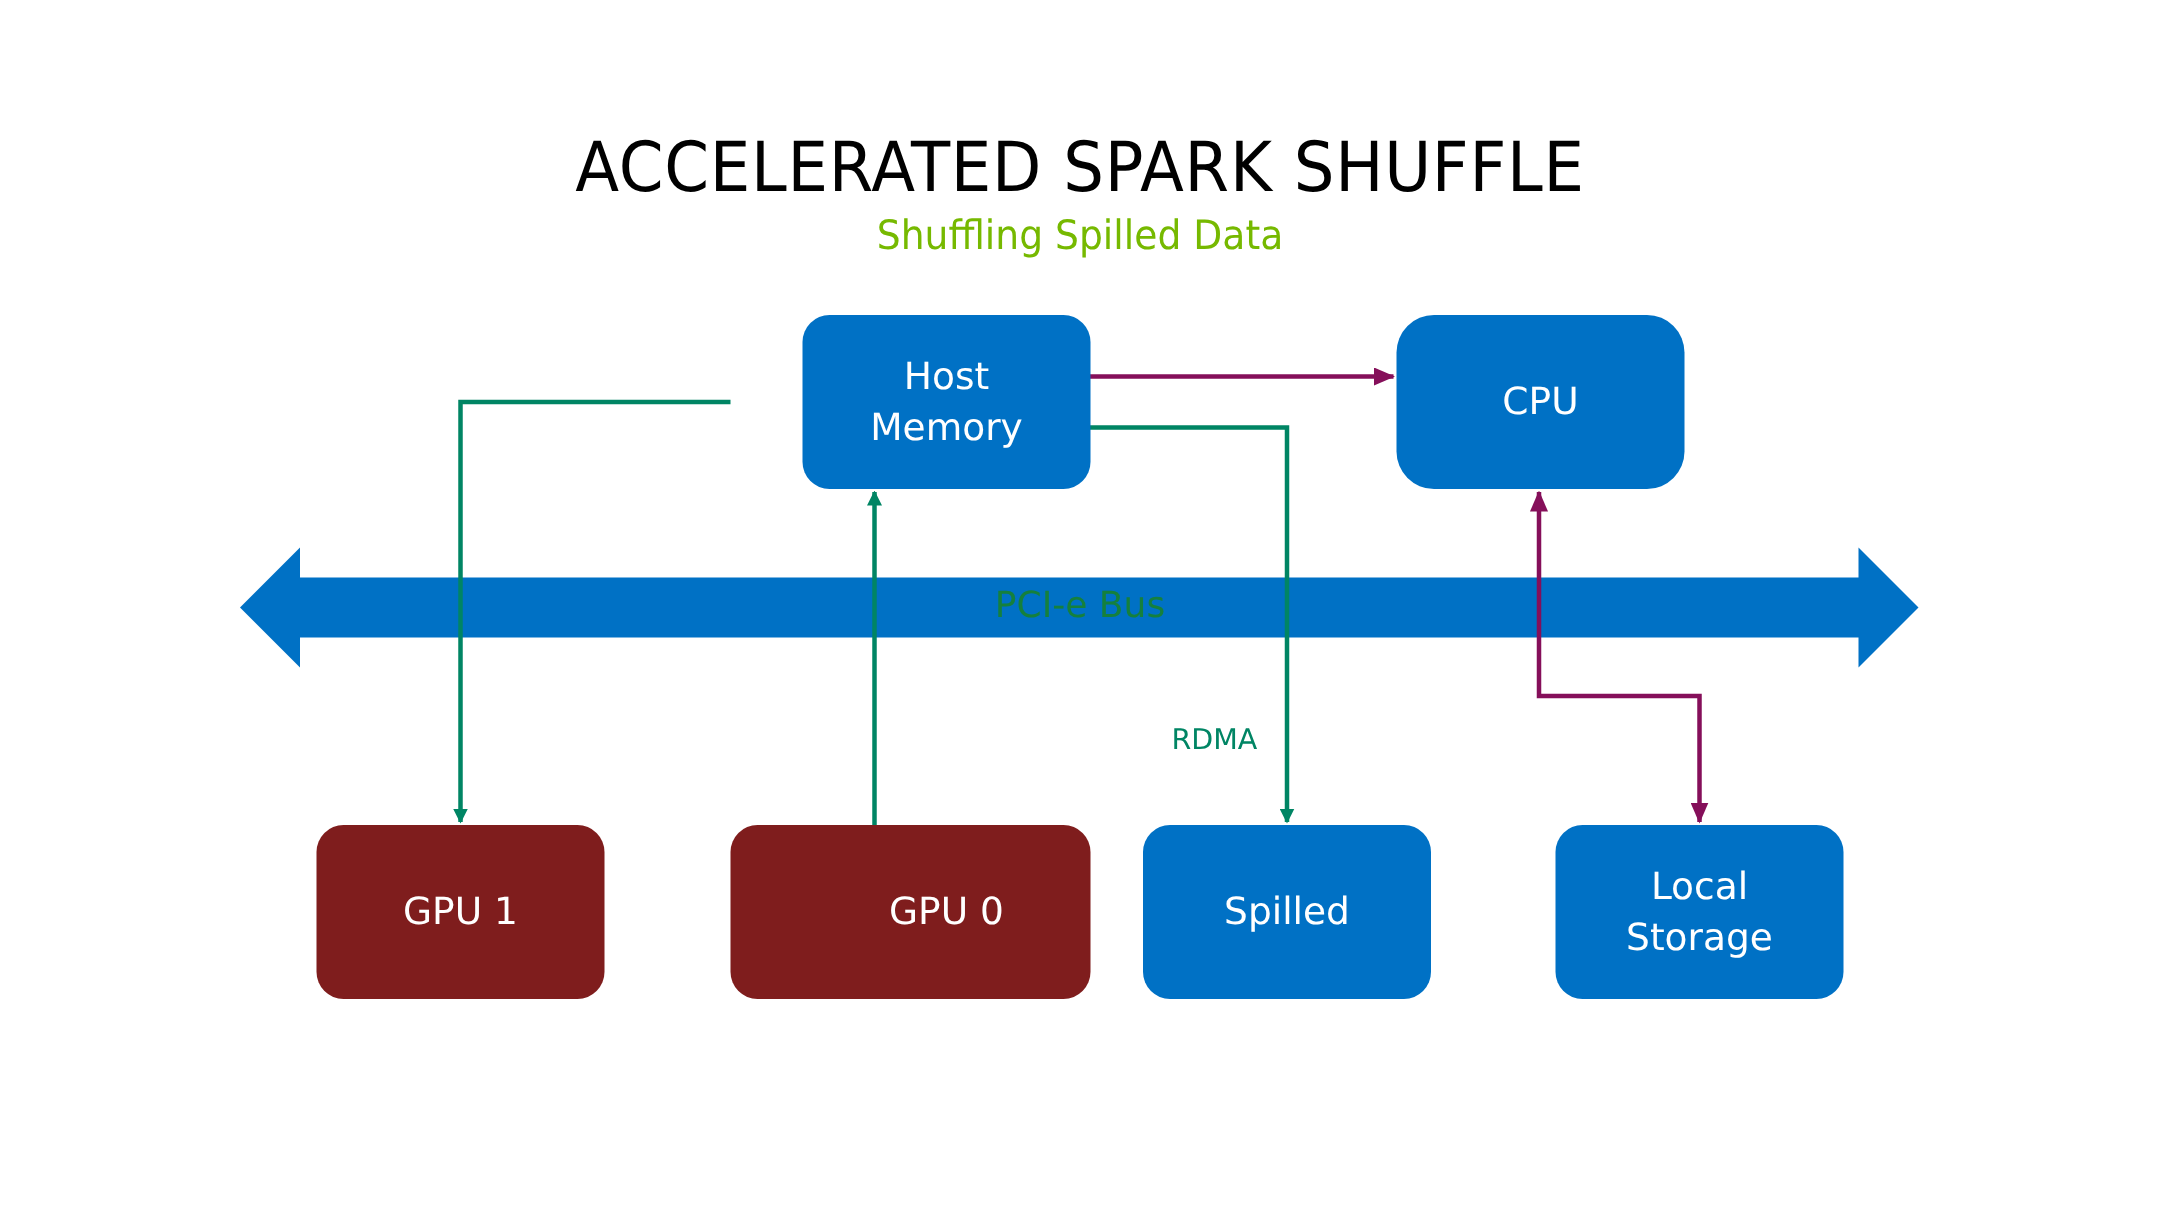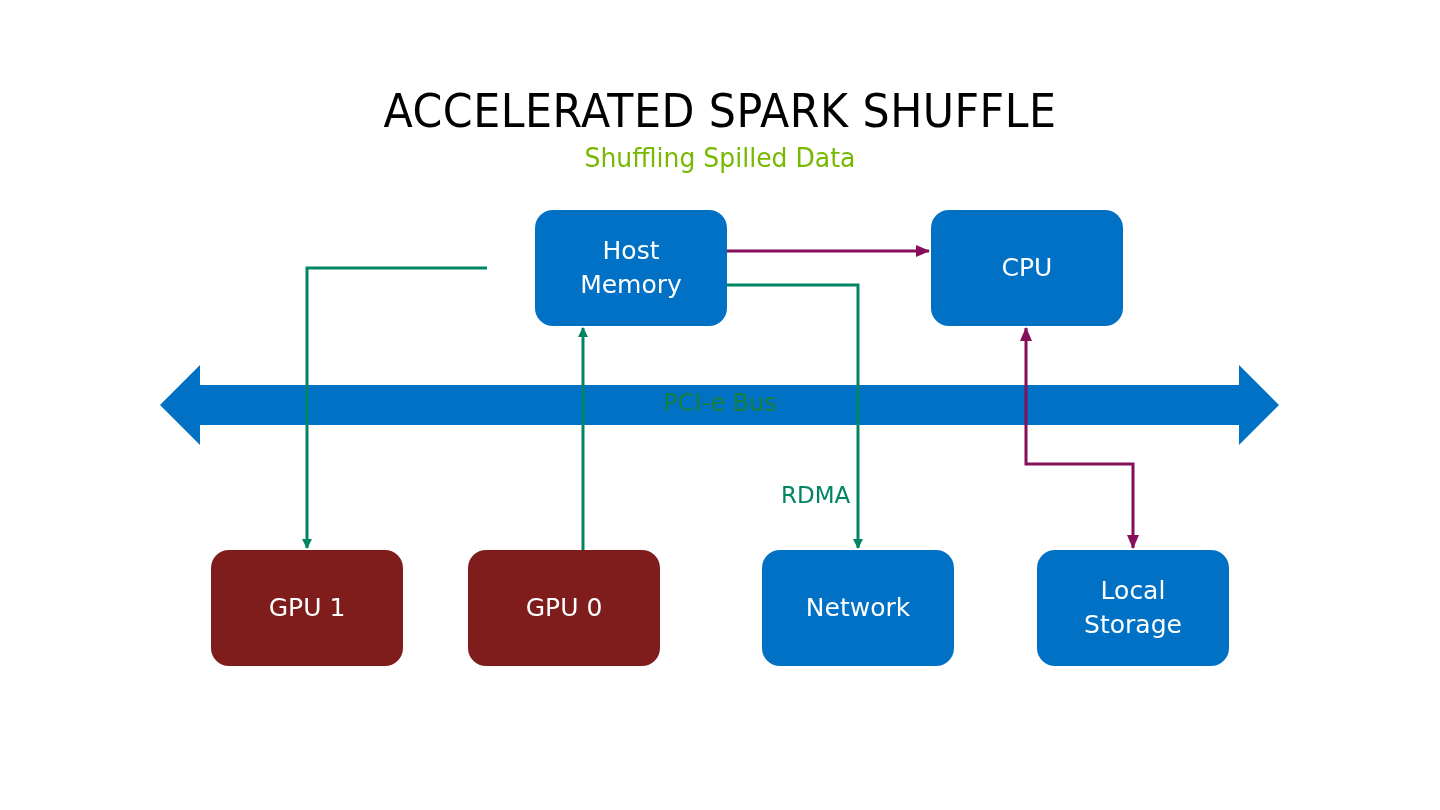--- a/index.html
+++ b/index.html
@@ -4,21 +4,21 @@
   <style>
     html, body { margin: 0; padding: 0; background: #ffffff; }
     body { width: 1440px; height: 810px; position: relative; overflow: hidden; font-family: "DejaVu Sans", sans-serif; }
     .title { position: absolute; left: 0; width: 1440px; top: 84px; text-align: center; font-size: 46px; color: #000; letter-spacing: 0.5px; font-family: "DejaVu Sans", sans-serif; transform: scaleX(0.93); }
     .subtitle { position: absolute; left: 0; width: 1440px; top: 142px; text-align: center; font-size: 27px; color: #76b900; transform: scaleX(0.93); }
     svg.diagram { position: absolute; left: 0; top: 0; }
     .box { position: absolute; width: 192px; height: 116px; border-radius: 18px; display: flex; align-items: center; justify-content: center; text-align: center; color: #ffffff; font-size: 25px; line-height: 34px; white-space: pre-line; }
     .box.blue { background: #0071c5; }
     .box.green { background: #7f1d1d; }
     .bus-label { position: absolute; left: 620px; width: 200px; top: 389px; text-align: center; color: #15803d; font-size: 24px; }
-    .rdma { position: absolute; left: 781px; top: 482px; color: #008564; font-size: 23px; }
+    .rdma { position: absolute; left: 781px; top: 482px; color: #008564; font-size: 19px; }
   </style>
 </head>
 <body>
 
 <div class="title">ACCELERATED SPARK SHUFFLE</div>
 <div class="subtitle">Shuffling Spilled Data</div>
 
 <svg class="diagram" width="1440" height="810" viewBox="0 0 1440 810">
   <defs>
     <marker id="tealHead" markerWidth="10" markerHeight="10" refX="9" refY="5" orient="auto" markerUnits="userSpaceOnUse">
@@ -40,18 +40,18 @@
 
   <line x1="680" y1="251" x2="929" y2="251" stroke="#850f5a" stroke-width="3" marker-start="url(#purpleTail)" marker-end="url(#purpleHead)"></line>
   <polyline points="1026,328 1026,464 1133,464 1133,548" fill="none" stroke="#850f5a" stroke-width="3" marker-start="url(#purpleTail)" marker-end="url(#purpleHead)"></polyline>
 </svg>
 
 <div class="bus-label">PCI-e Bus</div>
 <div class="rdma">RDMA</div>
 
 <div class="box blue" style="left:487px; top:210px;margin-left:48px;">Host
 Memory</div>
-<div class="box blue" style="left:931px; top:210px;">CPU</div>
+<div class="box blue" style="left:931px; top:210px;border-radius:25px;">CPU</div>
 <div class="box green" style="left:211px; top:550px;">GPU 1</div>
-<div class="box green" style="left:468px; top:550px;">GPU 0</div>
-<div class="box blue" style="left:762px; top:550px;">Network</div>
+<div class="box green" style="left:487px; top:550px;padding-left:48px;">GPU 0</div>
+<div class="box blue" style="left:762px; top:550px;">Spilled</div>
 <div class="box blue" style="left:1037px; top:550px;">Local
 Storage</div>
 
 </body></html>

